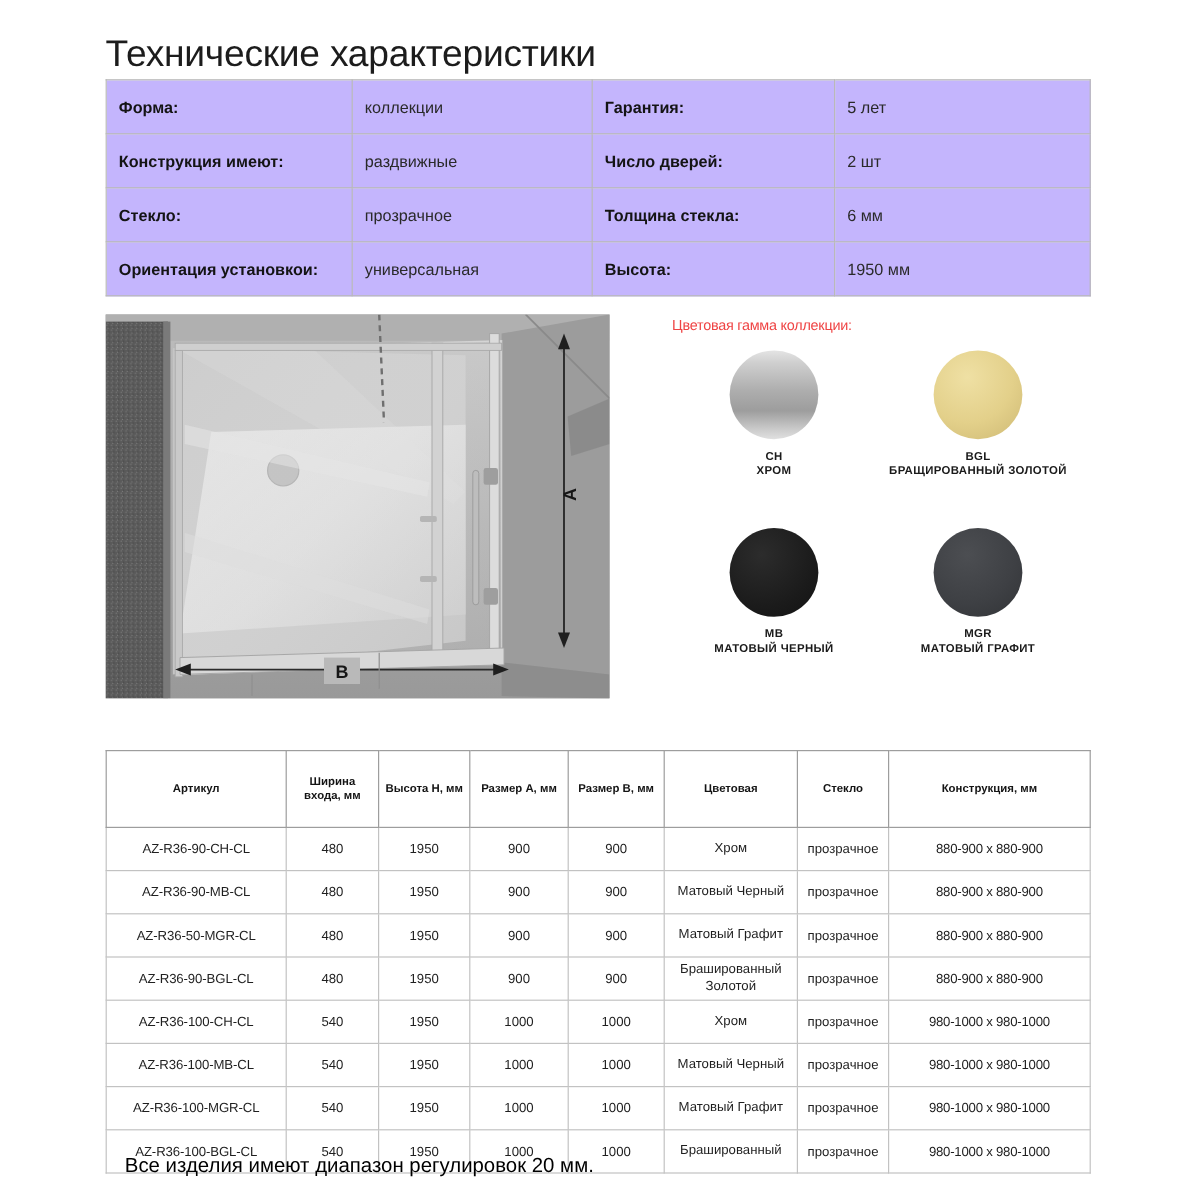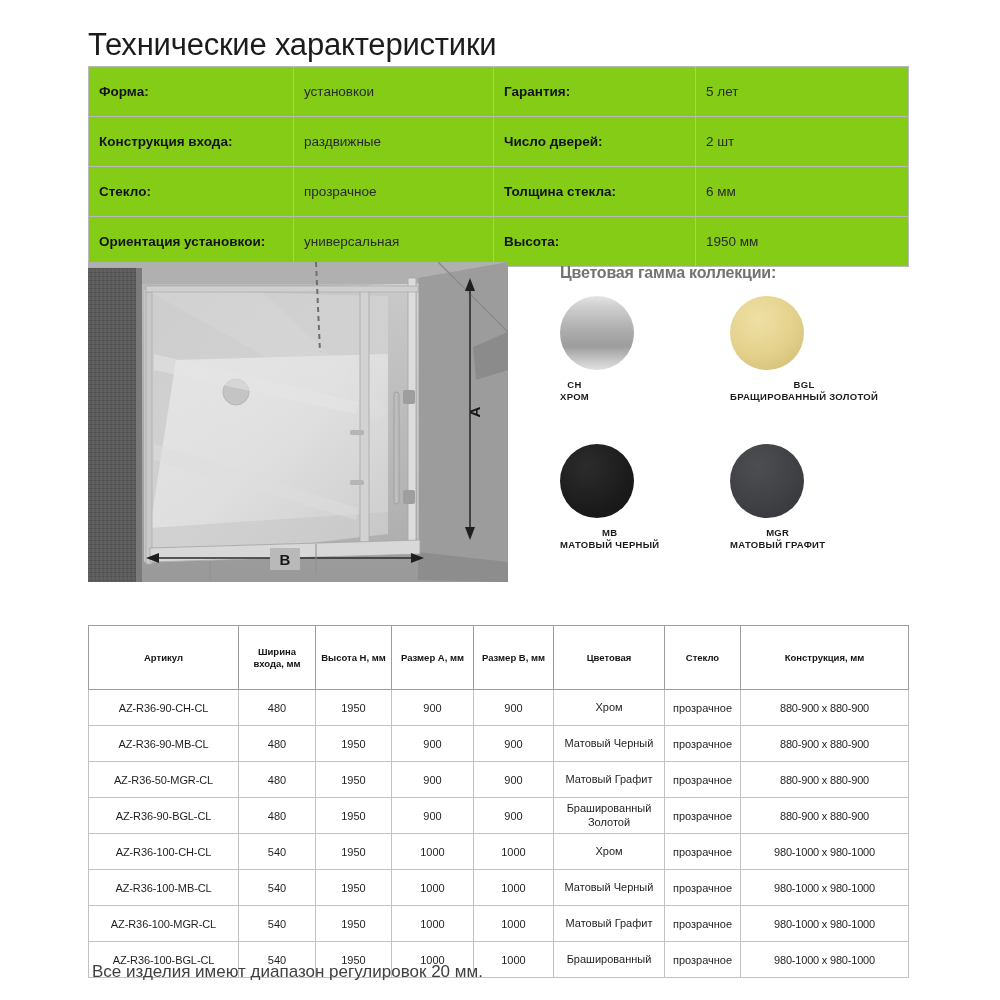--- a/index.html
+++ b/index.html
@@ -35,24 +35,24 @@
     position: absolute;
     left: 88px;
     top: 66px;
     width: 820px;
     border-collapse: collapse;
     table-layout: fixed;
   }
   #spec-table td {
     border: 1px solid #b9b9b9;
     height: 45px;
-    padding: 17px 10px;
+    padding: 5px 10px;
     font-size: 13.5px;
     vertical-align: middle;
-    background: #84cc16;
+    background: #c4b5fd;
   }
   #spec-table td.k {
     font-weight: 700;
     color: #141414;
   }
   #spec-table td.v {
     font-weight: 400;
     color: #2a2a2a;
   }
   .col-k1 { width: 205px; }
@@ -74,37 +74,37 @@
 
   
   #palette {
     position: absolute;
     left: 560px;
     top: 264px;
     width: 352px;
     height: 320px;
   }
   #palette-title {
-    font-size: 16px;
-    font-weight: 700;
-    color: #737373;
+    font-size: 12px;
+    font-weight: 400;
+    color: #ef4444;
     letter-spacing: -0.2px;
     white-space: nowrap;
     margin: 0 0 6px 0;
   }
   .swatch-grid {
     display: grid;
     grid-template-columns: 1fr 1fr;
     grid-template-rows: 148px 140px;
     width: 340px;
   }
   .swatch-cell {
     display: flex;
     flex-direction: column;
-    align-items: flex-start;
+    align-items: center;
     padding-top: 8px;
   }
   .swatch-dot {
     width: 74px;
     height: 74px;
     border-radius: 50%;
     flex: none;
   }
   .swatch-caption {
     margin-top: 9px;
@@ -162,49 +162,49 @@
   .pc-h     { width: 76px; }
   .pc-a     { width: 82px; }
   .pc-b     { width: 80px; }
   .pc-prof  { width: 111px; }
   .pc-glass { width: 76px; }
   .pc-adj   { width: 168px; }
 
   
   #footer-note {
     position: absolute;
-    left: 92px;
+    left: 104px;
     top: 962px;
     font-size: 17px;
     font-weight: 400;
-    color: #404040;
+    color: #000000;
     white-space: nowrap;
   }
 </style>
 </head>
 <body>
 
 <h1 id="page-title">Технические характеристики</h1>
 
 <table id="spec-table">
   <colgroup>
     <col class="col-k1">
       <col class="col-v1">
       <col class="col-k2">
       <col class="col-v2">
   </colgroup>
   <tbody>
     <tr>
       <td class="k">Форма:</td>
-      <td class="v">установкои</td>
+      <td class="v">коллекции</td>
       <td class="k">Гарантия:</td>
       <td class="v">5 лет</td>
     </tr>
     <tr>
-      <td class="k">Конструкция входа:</td>
+      <td class="k">Конструкция имеют:</td>
       <td class="v">раздвижные</td>
       <td class="k">Число дверей:</td>
       <td class="v">2 шт</td>
     </tr>
     <tr>
       <td class="k">Стекло:</td>
       <td class="v">прозрачное</td>
       <td class="k">Толщина стекла:</td>
       <td class="v">6 мм</td>
     </tr>

